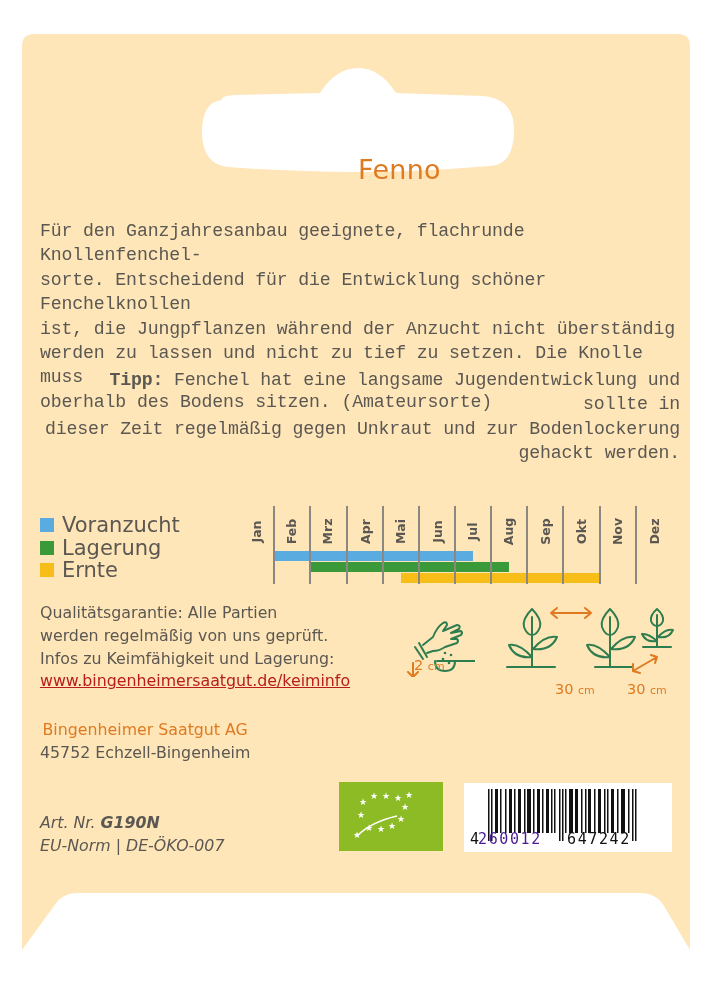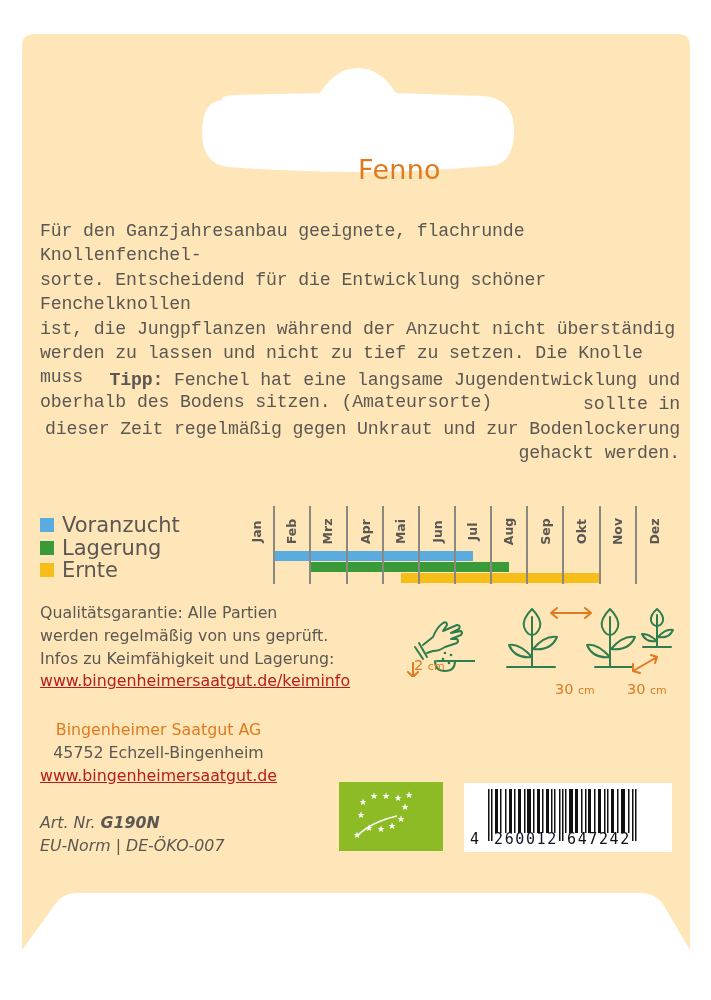--- a/index.html
+++ b/index.html
@@ -172,21 +172,20 @@
     <path d="M46,8 H86 M52,3 L46,8 L52,13 M80,3 L86,8 L80,13"></path>
     <path d="M128,66 L152,52 M128,59 L128,66 L135,68 M146,50 L152,52 L150,58"></path>
   </g>
 </svg>
 <div class="abs measure" style="left:555px;top:681px;"><span>30</span> <small>cm</small></div>
 <div class="abs measure" style="left:627px;top:681px;"><span>30</span> <small>cm</small></div>
 
 <div class="abs company">
   <div class="name">Bingenheimer Saatgut AG</div>
   <div>45752 Echzell-Bingenheim</div>
-  <div class="link">www.bingenheimersaatgut.de</div>
 </div>
 
 <div class="abs art">
   <div><span>Art. Nr. </span><b>G190N</b></div>
   <div>EU-Norm | DE-ÖKO-007</div>
 </div>
 
 <div class="abs eu">
   <svg width="104" height="69" viewBox="0 0 104 69">
     <g fill="#ffffff" font-size="9" font-family="DejaVu Sans, sans-serif">
@@ -240,15 +239,15 @@
         <rect x="143" y="6" width="1.5" height="44"></rect>
       <rect x="147" y="6" width="3" height="44"></rect>
         <rect x="153" y="6" width="1.5" height="44"></rect>
       <rect x="157" y="6" width="4" height="44"></rect>
         <rect x="164" y="6" width="1.5" height="44"></rect>
       <rect x="168" y="6" width="1.5" height="52"></rect>
         <rect x="171" y="6" width="1.5" height="52"></rect>
     </g>
   </svg>
   <span class="abs" style="left:6px;top:47px;font-family:'DejaVu Sans Mono',monospace;font-size:15px;color:#111;">4</span>
-  <span class="abs" style="left:30px;top:47px;font-family:'DejaVu Sans Mono',monospace;font-size:15px;letter-spacing:1.6px;color:#0f172a;">260012</span>
+  <span class="abs" style="left:14px;top:47px;font-family:'DejaVu Sans Mono',monospace;font-size:15px;letter-spacing:1.6px;color:#4c1d95;">260012</span>
   <span class="abs" style="left:103px;top:47px;font-family:'DejaVu Sans Mono',monospace;font-size:15px;letter-spacing:1.6px;color:#111;">647242</span>
 </div>
 
 </body></html>

